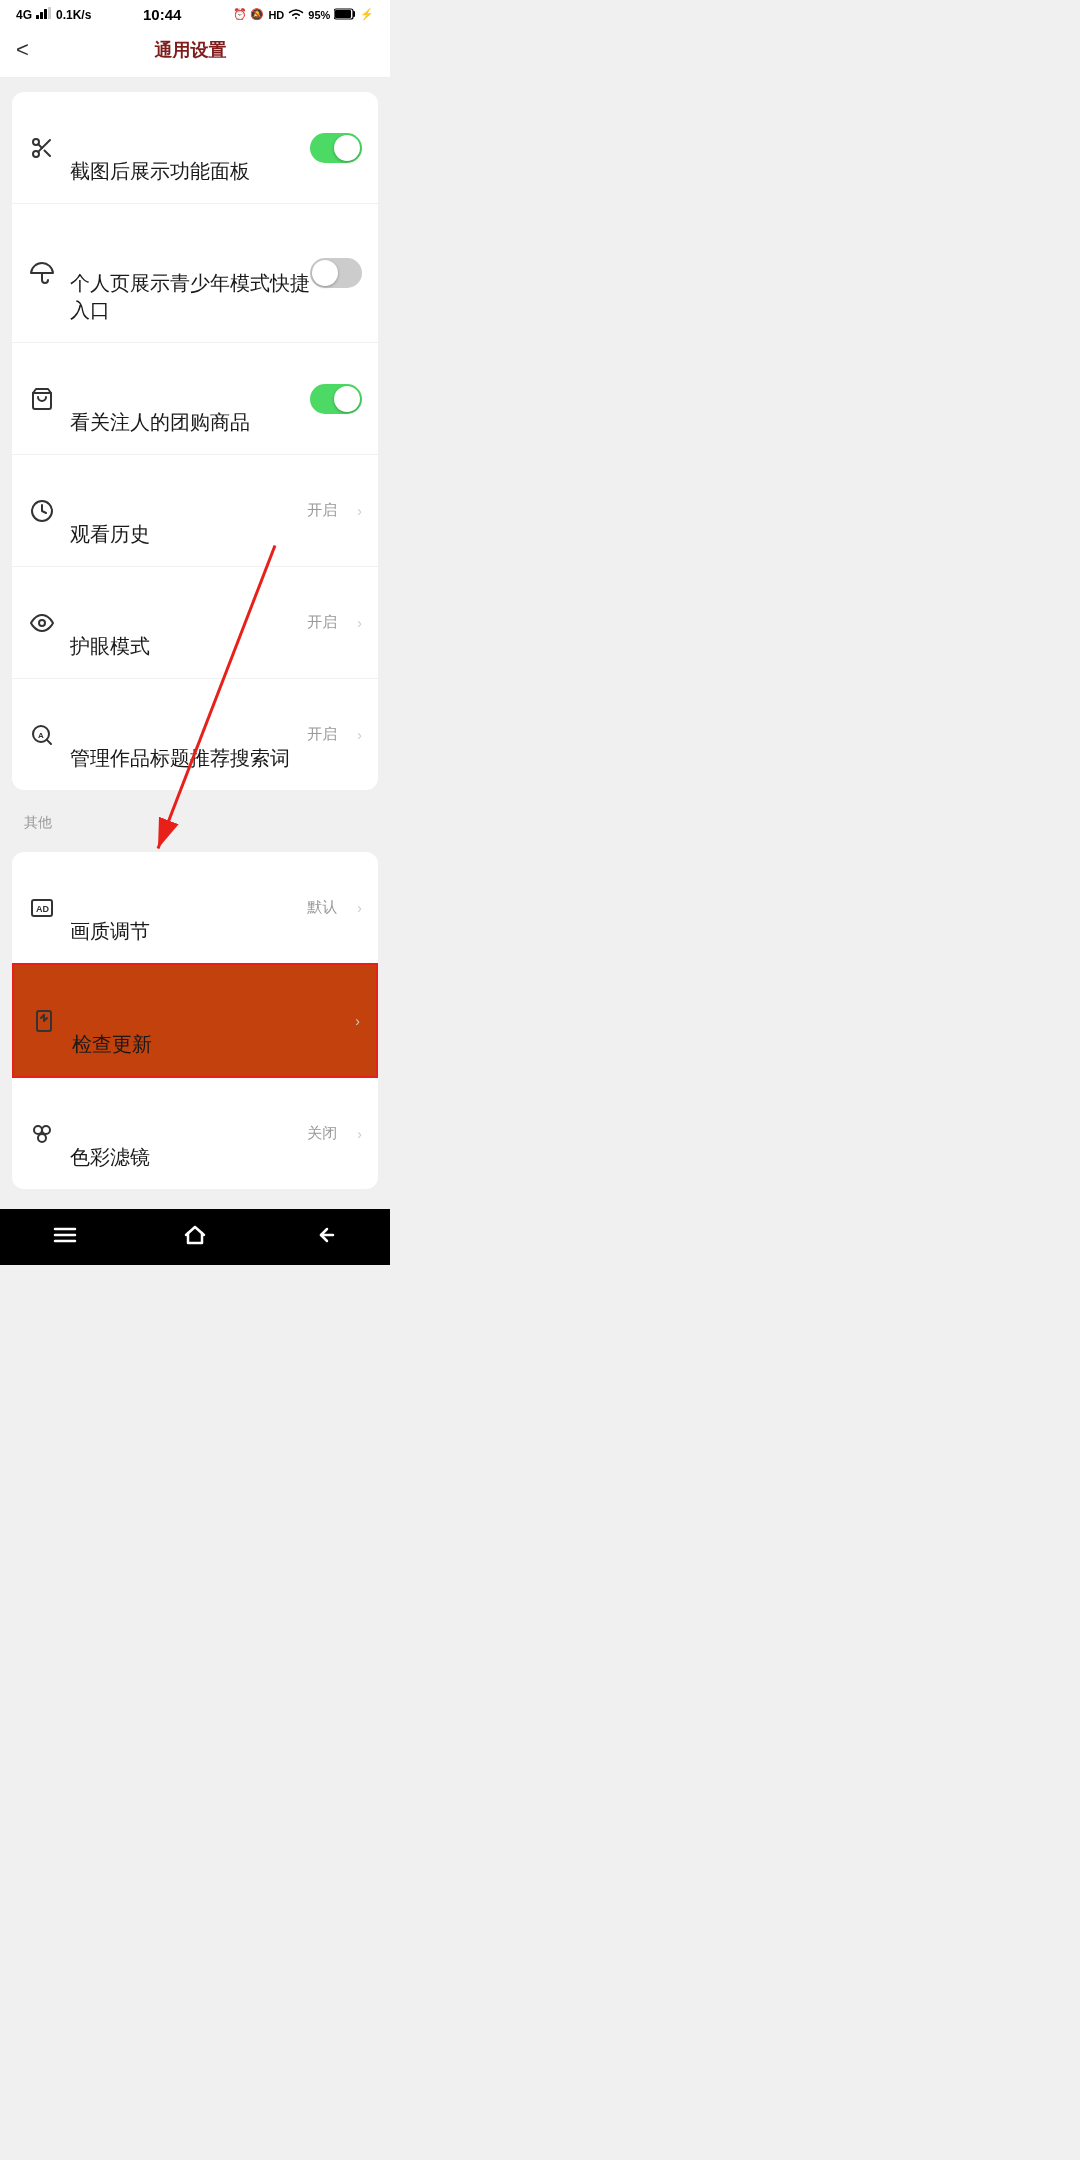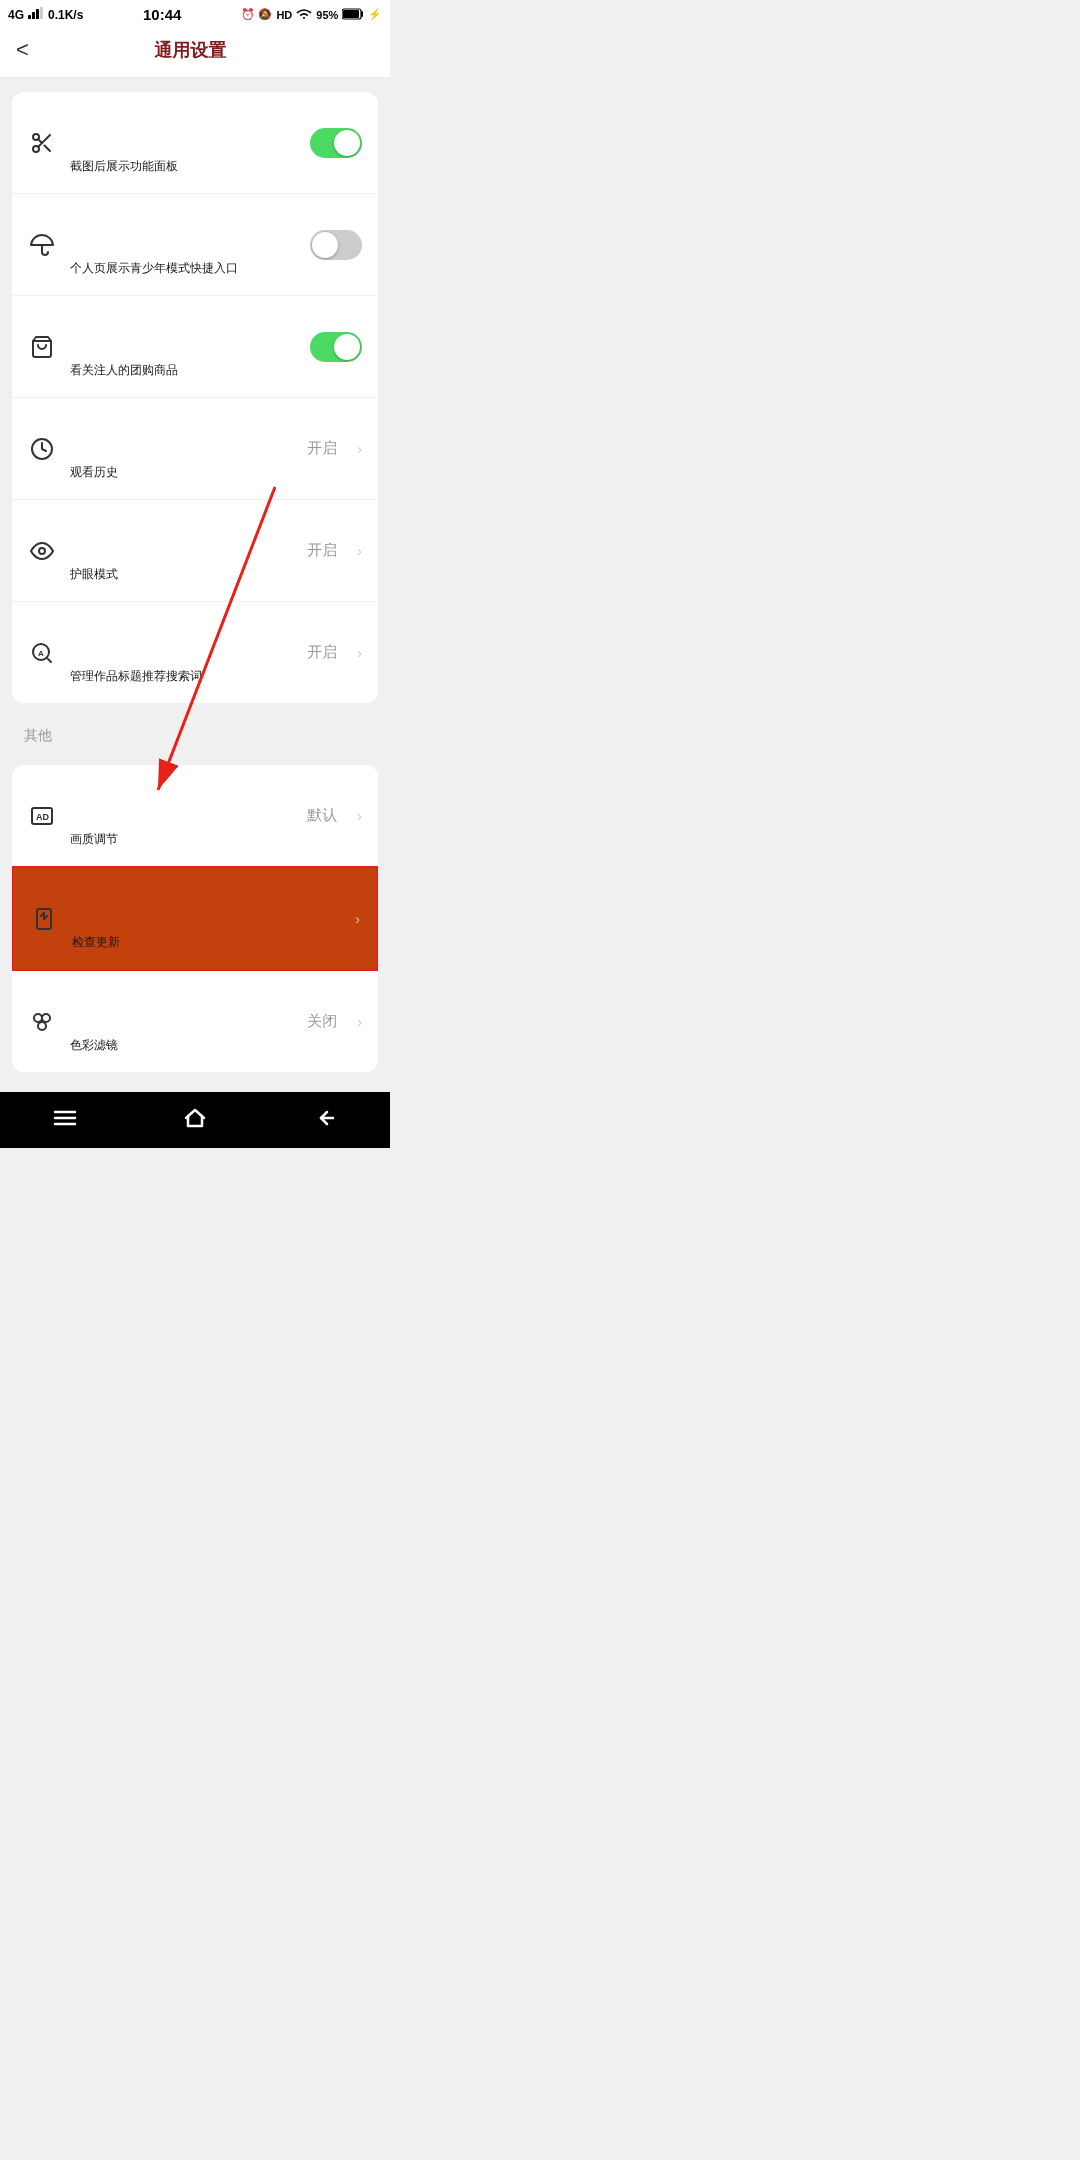--- a/index.html
+++ b/index.html
@@ -13,21 +13,21 @@
       position: relative;
       overflow-x: hidden;
     }
 
     
     .status-bar {
       background: #fff;
       display: flex;
       align-items: center;
       justify-content: space-between;
-      padding: 6px 8px 4px;
+      padding: 6px 16px 4px;
       font-size: 12px;
       font-weight: 600;
       color: #000;
     }
     .status-left { display: flex; align-items: center; gap: 4px; font-size: 12px; }
     .status-center { font-size: 15px; font-weight: 700; }
     .status-right { display: flex; align-items: center; gap: 4px; font-size: 11px; }
 
     
     .nav-bar {
@@ -76,21 +76,21 @@
       align-items: center;
       justify-content: center;
       margin-right: 14px;
       flex-shrink: 0;
       font-size: 22px;
       color: #333;
     }
 
     .setting-label {
       flex: 1;
-      font-size: 12px;
+      font-size: 20px;
       color: #1a1a1a;
       margin-top: 48px;
     }
 
     .setting-value {
       display: flex;
       align-items: center;
       gap: 20px;
       color: #999;
       font-size: 15px;

